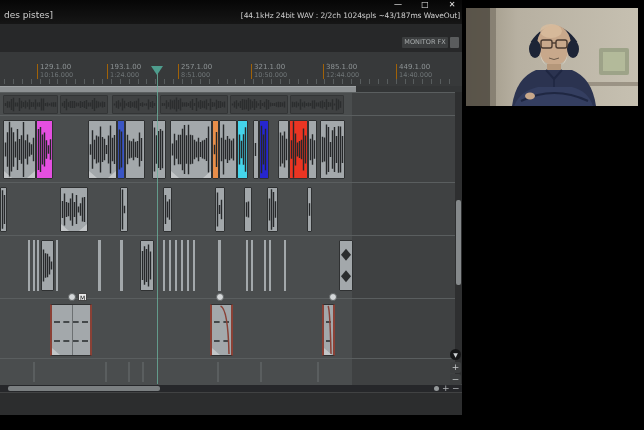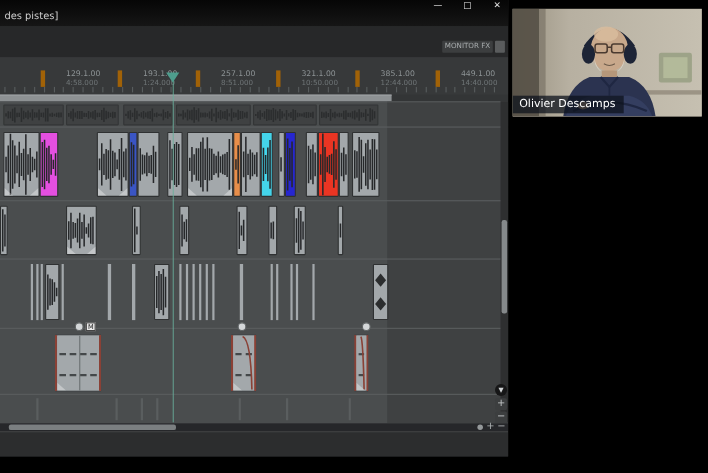--- a/index.html
+++ b/index.html
@@ -12,21 +12,21 @@
   #titlebar{left:0;top:0;width:462px;height:24px;background:linear-gradient(#060606,#161616);}
   #title-left{left:4px;top:10px;font-size:9px;color:#cfcfcf;}
   #audio-format{right:2px;top:11px;font-size:7.5px;letter-spacing:-0.1px;color:#cfcfcf;white-space:nowrap;}
   .winbtn{top:0;width:14px;height:10px;color:#e6e6e6;font-size:8px;line-height:10px;text-align:center;}
   #toolbar{left:0;top:24px;width:462px;height:28px;background:#272829;}
   #monitor-fx{left:402px;top:37px;width:46px;height:11px;background:#3c3e3f;color:#a9adae;font-size:6.5px;line-height:11px;text-align:center;border-radius:1px;}
   #monitor-fx-box{left:450px;top:37px;width:9px;height:11px;background:#5a5c5d;border-radius:1px;}
 
   
   #ruler{left:0;top:52px;width:462px;height:34px;background:#37393a;}
-  .rmark{position:absolute;top:12px;border-left:4px solid #a16207;padding-left:19px;line-height:1.1;}
+  .rmark{position:absolute;top:12px;border-left:1px solid #a16207;padding-left:2px;line-height:1.1;}
   .rmark .bar{font-size:7px;color:#8d9395;}
   .rmark .tim{font-size:6.5px;color:#6f7577;}
   .rtick{position:absolute;top:27px;width:1px;height:5px;background:#585d5e;}
   #ruler-strip{left:0;top:86px;width:356px;height:6px;background:#8d9193;border-top:1px solid #9da1a3;}
 
   
   #arrange{left:0;top:92px;width:462px;height:293px;background:#4a4d4e;overflow:hidden;}
   #arrange-right{left:352px;top:0;width:110px;height:293px;background:#3f4142;}
   .lane{border-top:1px solid #5a5e5f;}
   .titem{box-sizing:border-box;border:1px solid #2f3132;border-radius:1px;overflow:hidden;}
@@ -55,33 +55,34 @@
 </style>
 </head>
 <body>
 
 <div id="screen">
 
   <div id="daw" class="abs">
 
     <div id="titlebar" class="abs">
       <div id="title-left" class="abs">des pistes]</div>
+      <div id="audio-format" class="abs">[44.1kHz 24bit WAV : 2/2ch 1024spls ~43/187ms WaveOut]</div>
       <div class="abs winbtn" style="left:391px;">—</div>
       <div class="abs winbtn" style="left:418px;">□</div>
       <div class="abs winbtn" style="left:445px;">✕</div>
     </div>
 
     <div id="toolbar" class="abs"></div>
     <div id="monitor-fx" class="abs">MONITOR FX</div>
     <div id="monitor-fx-box" class="abs"></div>
 
     <div id="ruler" class="abs">
         <div class="rmark" style="left: 37px;">
           <div class="bar">129.1.00</div>
-          <div class="tim">4:58.000</div>
+          <div class="tim">10:16.000</div>
         </div>
         <div class="rmark" style="left: 107px;">
           <div class="bar">193.1.00</div>
           <div class="tim">1:24.000</div>
         </div>
         <div class="rmark" style="left: 178px;">
           <div class="bar">257.1.00</div>
           <div class="tim">8:51.000</div>
         </div>
         <div class="rmark" style="left: 251px;">
@@ -457,16 +458,15 @@
         <path d="M83 50 Q88 53 93 50" stroke="#6b5a4a" stroke-width="1" fill="none"></path>
         <path d="M81 56 L95 56 L95 64 L81 64 Z" fill="#b5977a"></path>
         <path d="M46 98 Q50 70 70 62 L106 62 Q126 70 130 98 Z" fill="#2b3350"></path>
         <path d="M80 62 L88 71 L96 62" fill="none" stroke="#1f2742" stroke-width="2"></path>
         <path d="M88 71 L88 82" stroke="#1f2742" stroke-width="1.5"></path>
         <path d="M48 98 Q54 83 72 79 L106 79 Q122 83 127 98 Z" fill="#343e60"></path>
         <path d="M55 93 Q88 77 122 93" stroke="#1f2742" stroke-width="2" fill="none"></path>
         <ellipse cx="64" cy="88" rx="5" ry="3.5" fill="#c8a88b"></ellipse>
       </g>
     </svg>
-    <div id="nametag" class="abs">Olivier Descamps</div>
   </div>
 
 </div>
 
 </body></html>

